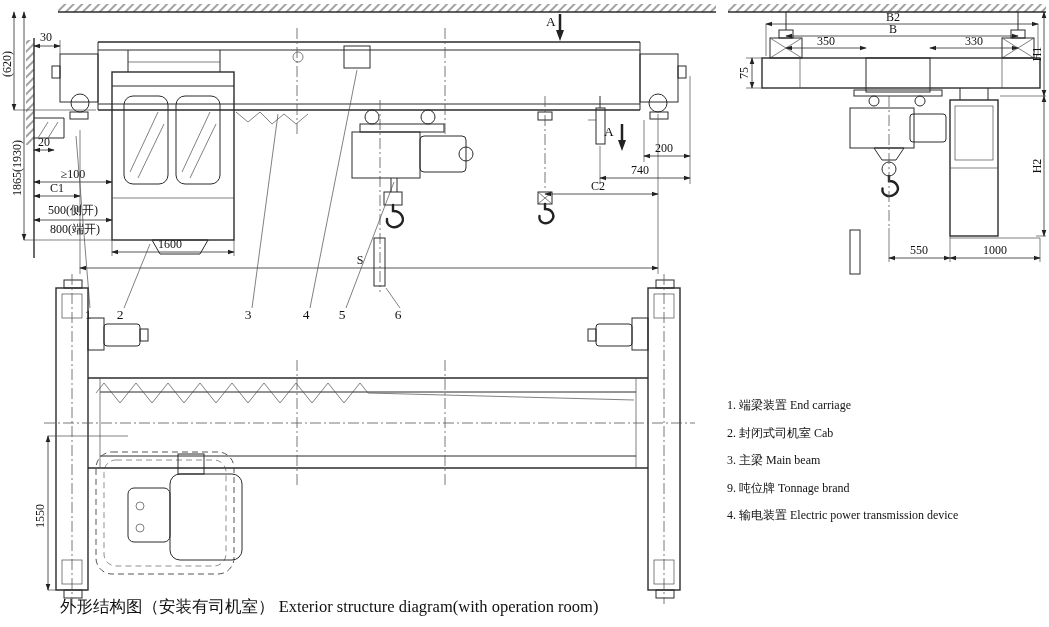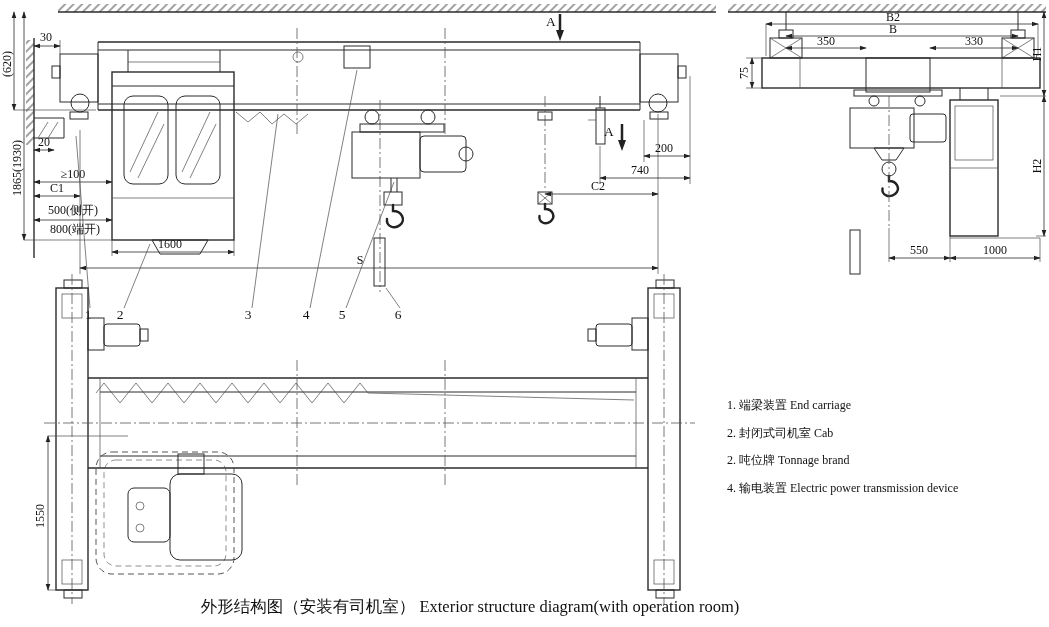--- a/index.html
+++ b/index.html
@@ -1,21 +1,21 @@
 <!DOCTYPE html>
 <html><head>
 <meta charset="utf-8">
 <style>
   html,body{margin:0;padding:0;background:#ffffff}
   .stage{position:relative;width:1049px;height:627px;background:#fff;overflow:hidden;
          font-family:"Liberation Serif",serif;color:#111}
   .stage svg{position:absolute;left:0;top:0}
   .legend{position:absolute;left:727px;top:392px}
   .legend div{font-size:12px;line-height:27.5px;white-space:nowrap}
-  .caption{position:absolute;left:60px;top:596px;width:820px;text-align:center;font-size:16.5px}
+  .caption{position:absolute;left:60px;top:596px;width:820px;text-align:left;font-size:16.5px}
   
   .ln{stroke:#2b2b2b;stroke-width:1.4;fill:none}
   .md{stroke:#2b2b2b;stroke-width:1;fill:none}
   .tn{stroke:#4a4a4a;stroke-width:.7;fill:none}
   .dm{stroke:#2b2b2b;stroke-width:.8;fill:none}
   .cl{stroke:#555;stroke-width:.8;fill:none;stroke-dasharray:11 3 2 3}
   .dsh{stroke:#444;stroke-width:.9;fill:none;stroke-dasharray:6 4}
   .hk{stroke:#222;stroke-width:2.4;fill:none;stroke-linecap:round}
   text{font-family:"Liberation Serif",serif;font-size:12px;fill:#111}
   .big{font-size:13.5px}
@@ -361,18 +361,19 @@
       <line x1="48" y1="590" x2="88" y2="590" class="tn"></line>
       <line x1="48" y1="436" x2="48" y2="590" class="dm" marker-start="url(#arr)" marker-end="url(#arr)"></line>
       <text transform="rotate(-90 44 516)" x="44" y="516" text-anchor="middle">1550</text>
     </g>
   </g>
 </svg>
 
 <div class="legend">
   <div>1. 端梁装置 End carriage</div>
   <div>2. 封闭式司机室 Cab</div>
-  <div>2. 吨位牌 Tonnage brand</div>
+  <div>3. 主梁 Main beam</div>
+  <div>9. 吨位牌 Tonnage brand</div>
   <div>4. 输电装置 Electric power transmission device</div>
 </div>
 
 <div class="caption">外形结构图（安装有司机室） Exterior structure diagram(with operation room)</div>
 </div>
 
 </body></html>

